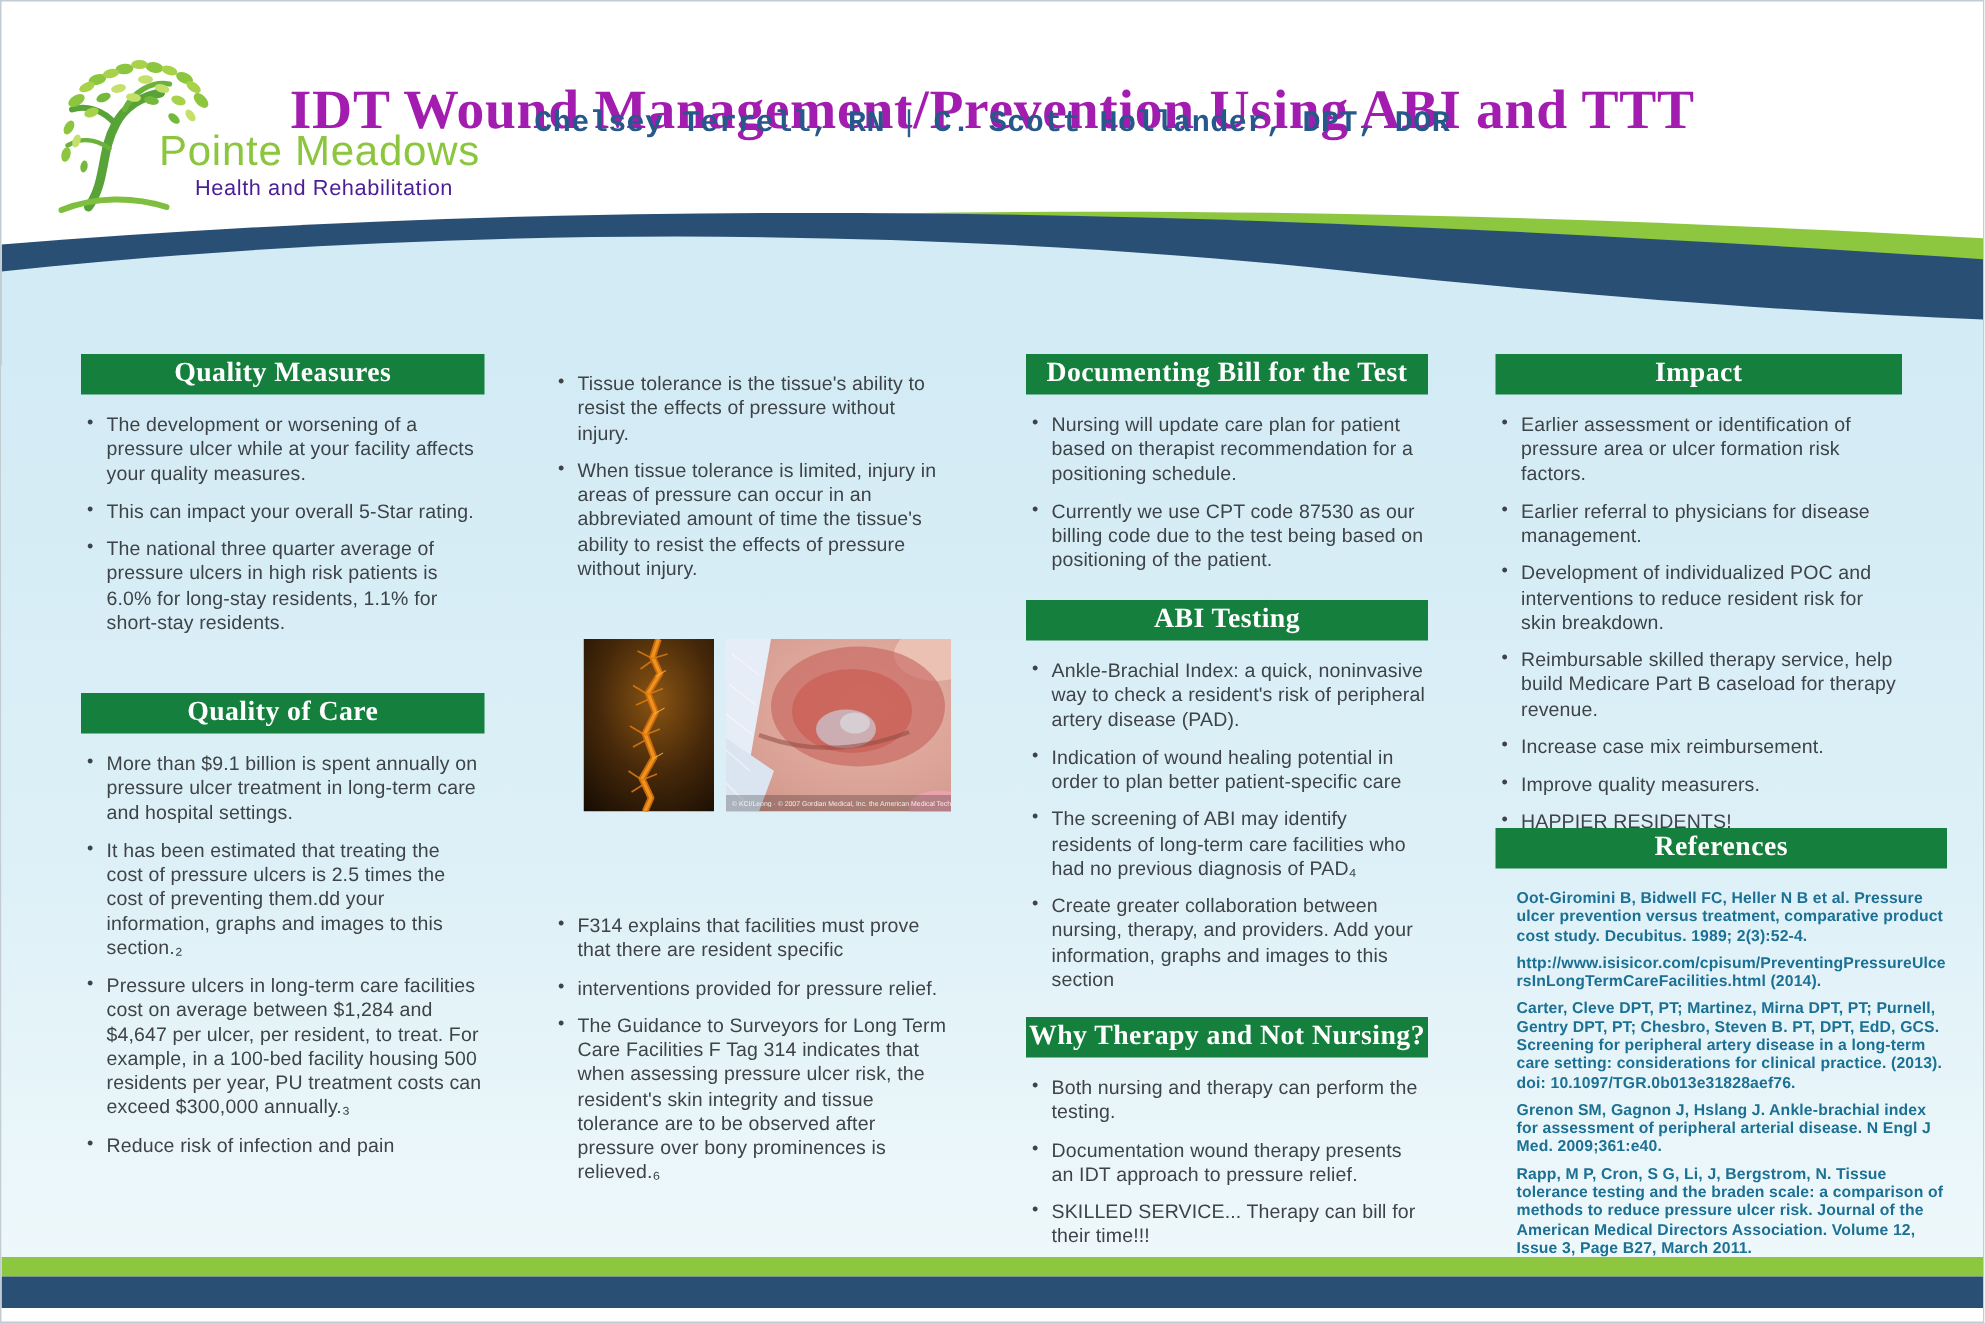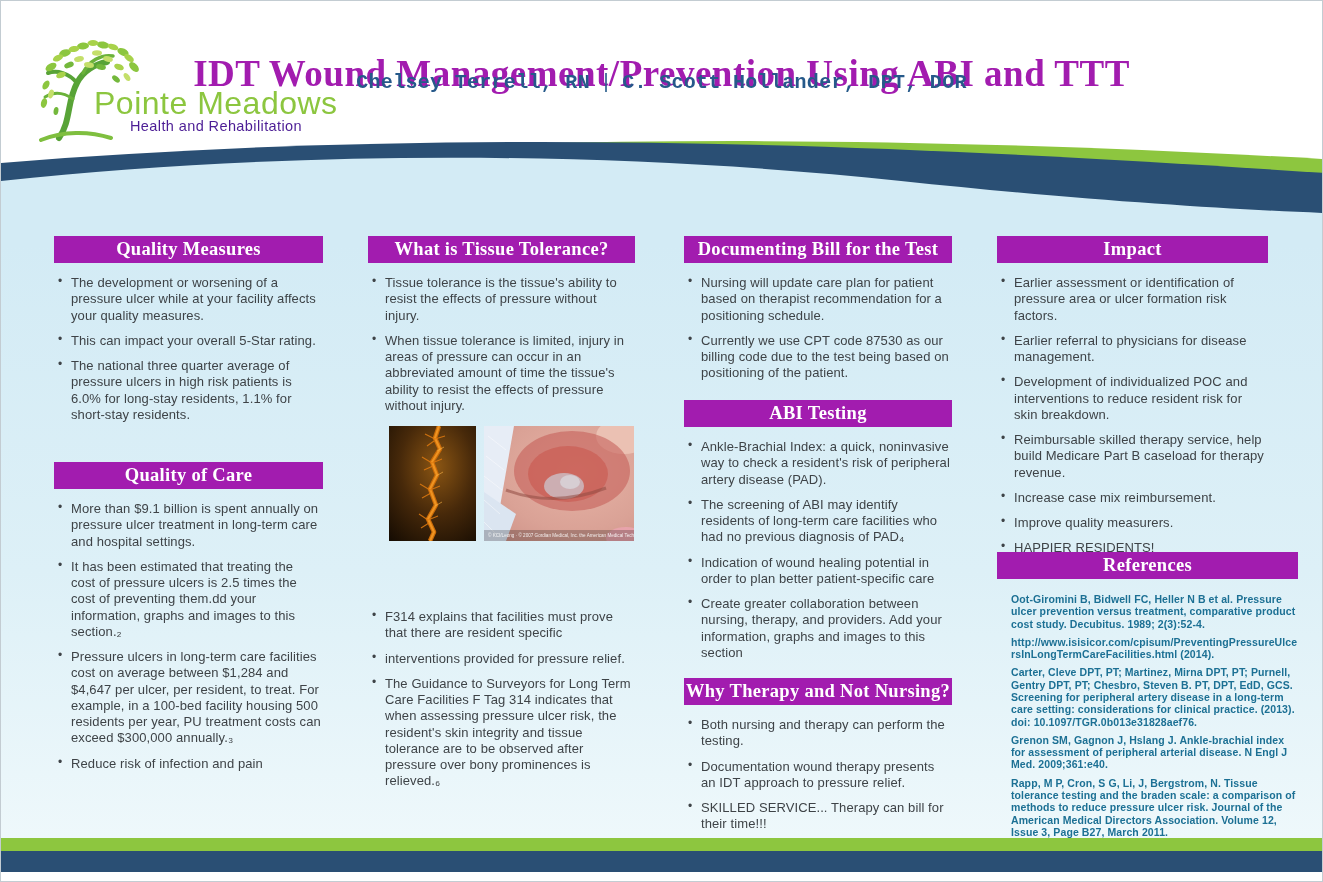--- a/index.html
+++ b/index.html
@@ -15,39 +15,39 @@
     font-size:37px;color:#a21caf;letter-spacing:.5px;
   }
   .authors{
     position:absolute;left:0;top:70px;width:100%;text-align:center;
     font-size:20px;font-weight:bold;color:#26598a;letter-spacing:.3px;font-family:Liberation Mono, monospace;
   }
   .authors .sep{color:#2a5e8c;font-weight:normal;padding:0 10px;}
   .logo{position:absolute;left:30px;top:36px;width:290px;height:100px;}
   .logo svg{position:absolute;left:0;top:0;}
   .logo-name{
-    position:absolute;left:63px;top:48px;font-size:32px;color:#8cc63f;
+    position:absolute;left:75px;top:48px;font-size:28px;color:#8cc63f;
     letter-spacing:.5px;white-space:nowrap;
   }
   .logo-tagline{
     position:absolute;left:99px;top:81px;font-size:14.5px;color:#4c1d95;
     letter-spacing:.4px;white-space:nowrap;
   }
   
   .wave{position:absolute;left:0;top:128px;width:1323px;height:115px;}
   .body-bg{
     position:absolute;left:0;top:243px;width:1323px;height:594px;
     background:linear-gradient(180deg,#d3ebf5 0%,#ddf0f7 55%,#eef8fb 100%);
   }
   .band-green{position:absolute;left:0;top:837px;width:1323px;height:13px;background:#8dc63f;z-index:6;}
   .band-navy{position:absolute;left:0;top:850px;width:1323px;height:21px;background:#2a4f74;z-index:6;}
   
   .panel{position:absolute;z-index:2;}
   .bar{
-    margin:0;height:27px;line-height:27px;background:#a21caf;color:#ffffff;
+    margin:0;height:27px;line-height:27px;background:#15803d;color:#ffffff;
     text-align:center;font-family:"Liberation Serif","DejaVu Serif",serif;
     font-weight:bold;font-size:18.5px;letter-spacing:.3px;
   }
   .bullets{list-style:none;margin:12px 0 0 0;padding:0 2px 0 17px;}
   .bullets li{
     position:relative;margin:0 0 9px 0;font-size:13px;line-height:1.25;
     color:#3e4347;letter-spacing:.1px;
   }
   .bullets li::before{
     content:"\2022";position:absolute;left:-13px;top:-1px;font-size:12px;color:#3e4347;
@@ -140,21 +140,20 @@
     <h2 class="bar">Quality of Care</h2>
     <ul class="bullets">
       <li>More than $9.1 billion is spent annually on pressure ulcer treatment in long-term care and hospital settings.</li>
       <li>It has been estimated that treating the cost of pressure ulcers is 2.5 times the cost of preventing them.dd your information, graphs and images to this section.₂</li>
       <li>Pressure ulcers in long-term care facilities cost on average between $1,284 and $4,647 per ulcer, per resident, to treat. For example, in a 100-bed facility housing 500 residents per year, PU treatment costs can exceed $300,000 annually.₃</li>
       <li>Reduce risk of infection and pain</li>
     </ul>
   </section>
 
   <section class="panel" style="left:367px;top:235px;width:267px">
-    <h2 class="bar">What is Tissue Tolerance?</h2>
     <ul class="bullets">
       <li>Tissue tolerance is the tissue's ability to resist the effects of pressure without injury.</li>
       <li>When tissue tolerance is limited, injury in areas of pressure can occur in an abbreviated amount of time the tissue's ability to resist the effects of pressure without injury.</li>
     </ul>
   </section>
 
   <div class="photos">
     <svg class="photo photo-rope" viewBox="0 0 87 115" preserveAspectRatio="none">
       <defs>
         <radialGradient id="ropebg" cx="55%" cy="35%" r="85%">
@@ -215,22 +214,22 @@
     <ul class="bullets">
       <li>Nursing will update care plan for patient based on therapist recommendation for a positioning schedule.</li>
       <li>Currently we use CPT code 87530 as our billing code due to the test being based on positioning of the patient.</li>
     </ul>
   </section>
 
   <section class="panel" style="left:683px;top:399px;width:268px">
     <h2 class="bar">ABI Testing</h2>
     <ul class="bullets">
       <li>Ankle-Brachial Index: a quick, noninvasive way to check a resident's risk of peripheral artery disease (PAD).</li>
+      <li>Indication of wound healing potential in order to plan better patient-specific care</li>
       <li>The screening of ABI may identify residents of long-term care facilities who had no previous diagnosis of PAD₄</li>
-      <li>Indication of wound healing potential in order to plan better patient-specific care</li>
       <li>Create greater collaboration between nursing, therapy, and providers. Add your information, graphs and images to this section</li>
     </ul>
   </section>
 
   <section class="panel" style="left:683px;top:677px;width:268px">
     <h2 class="bar">Why Therapy and Not Nursing?</h2>
     <ul class="bullets">
       <li>Both nursing and therapy can perform the testing.</li>
       <li>Documentation wound therapy presents an IDT approach to pressure relief.</li>
       <li>SKILLED SERVICE... Therapy can bill for their time!!!</li>

